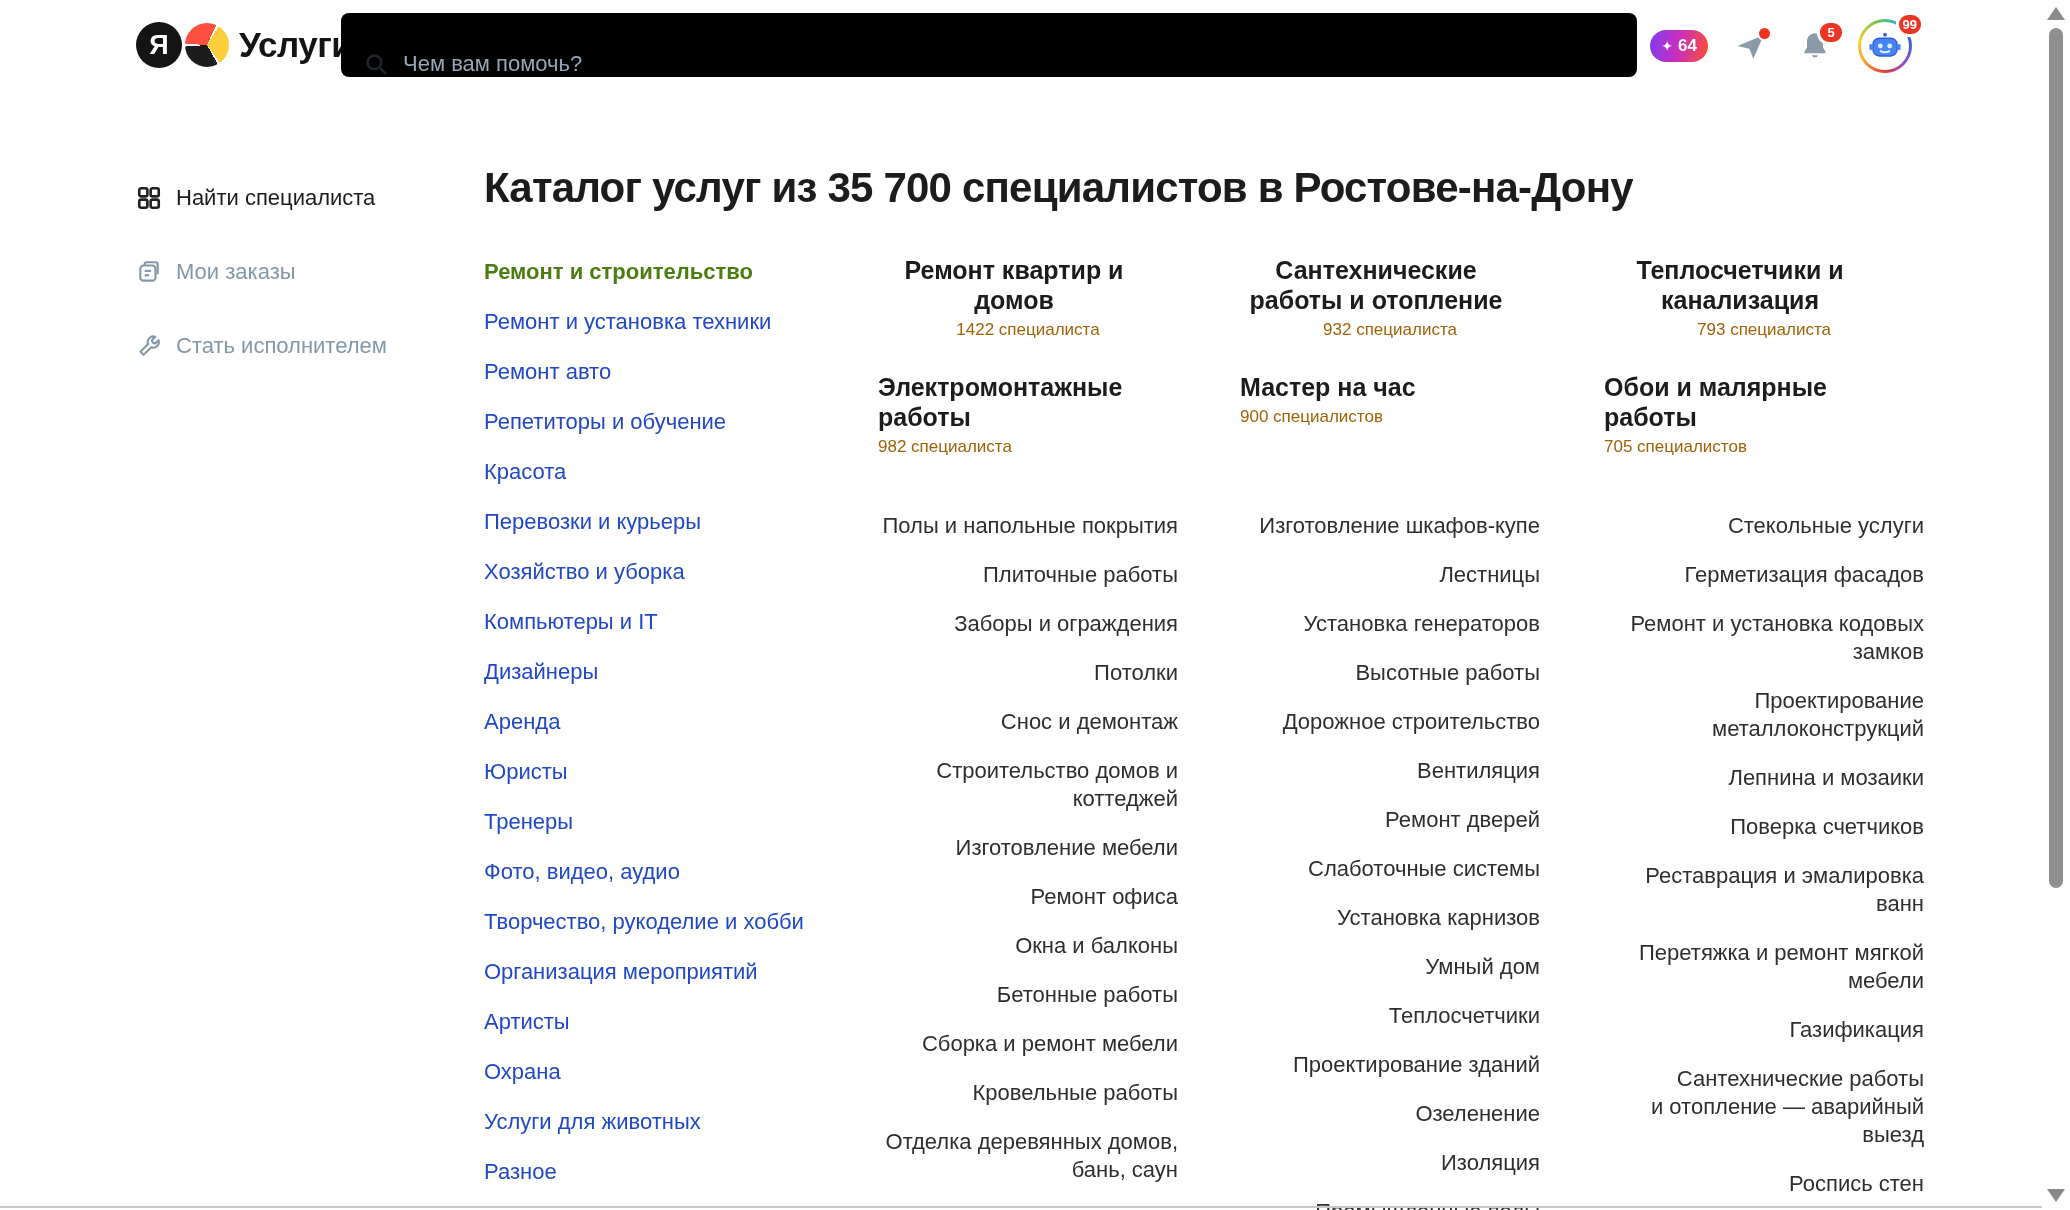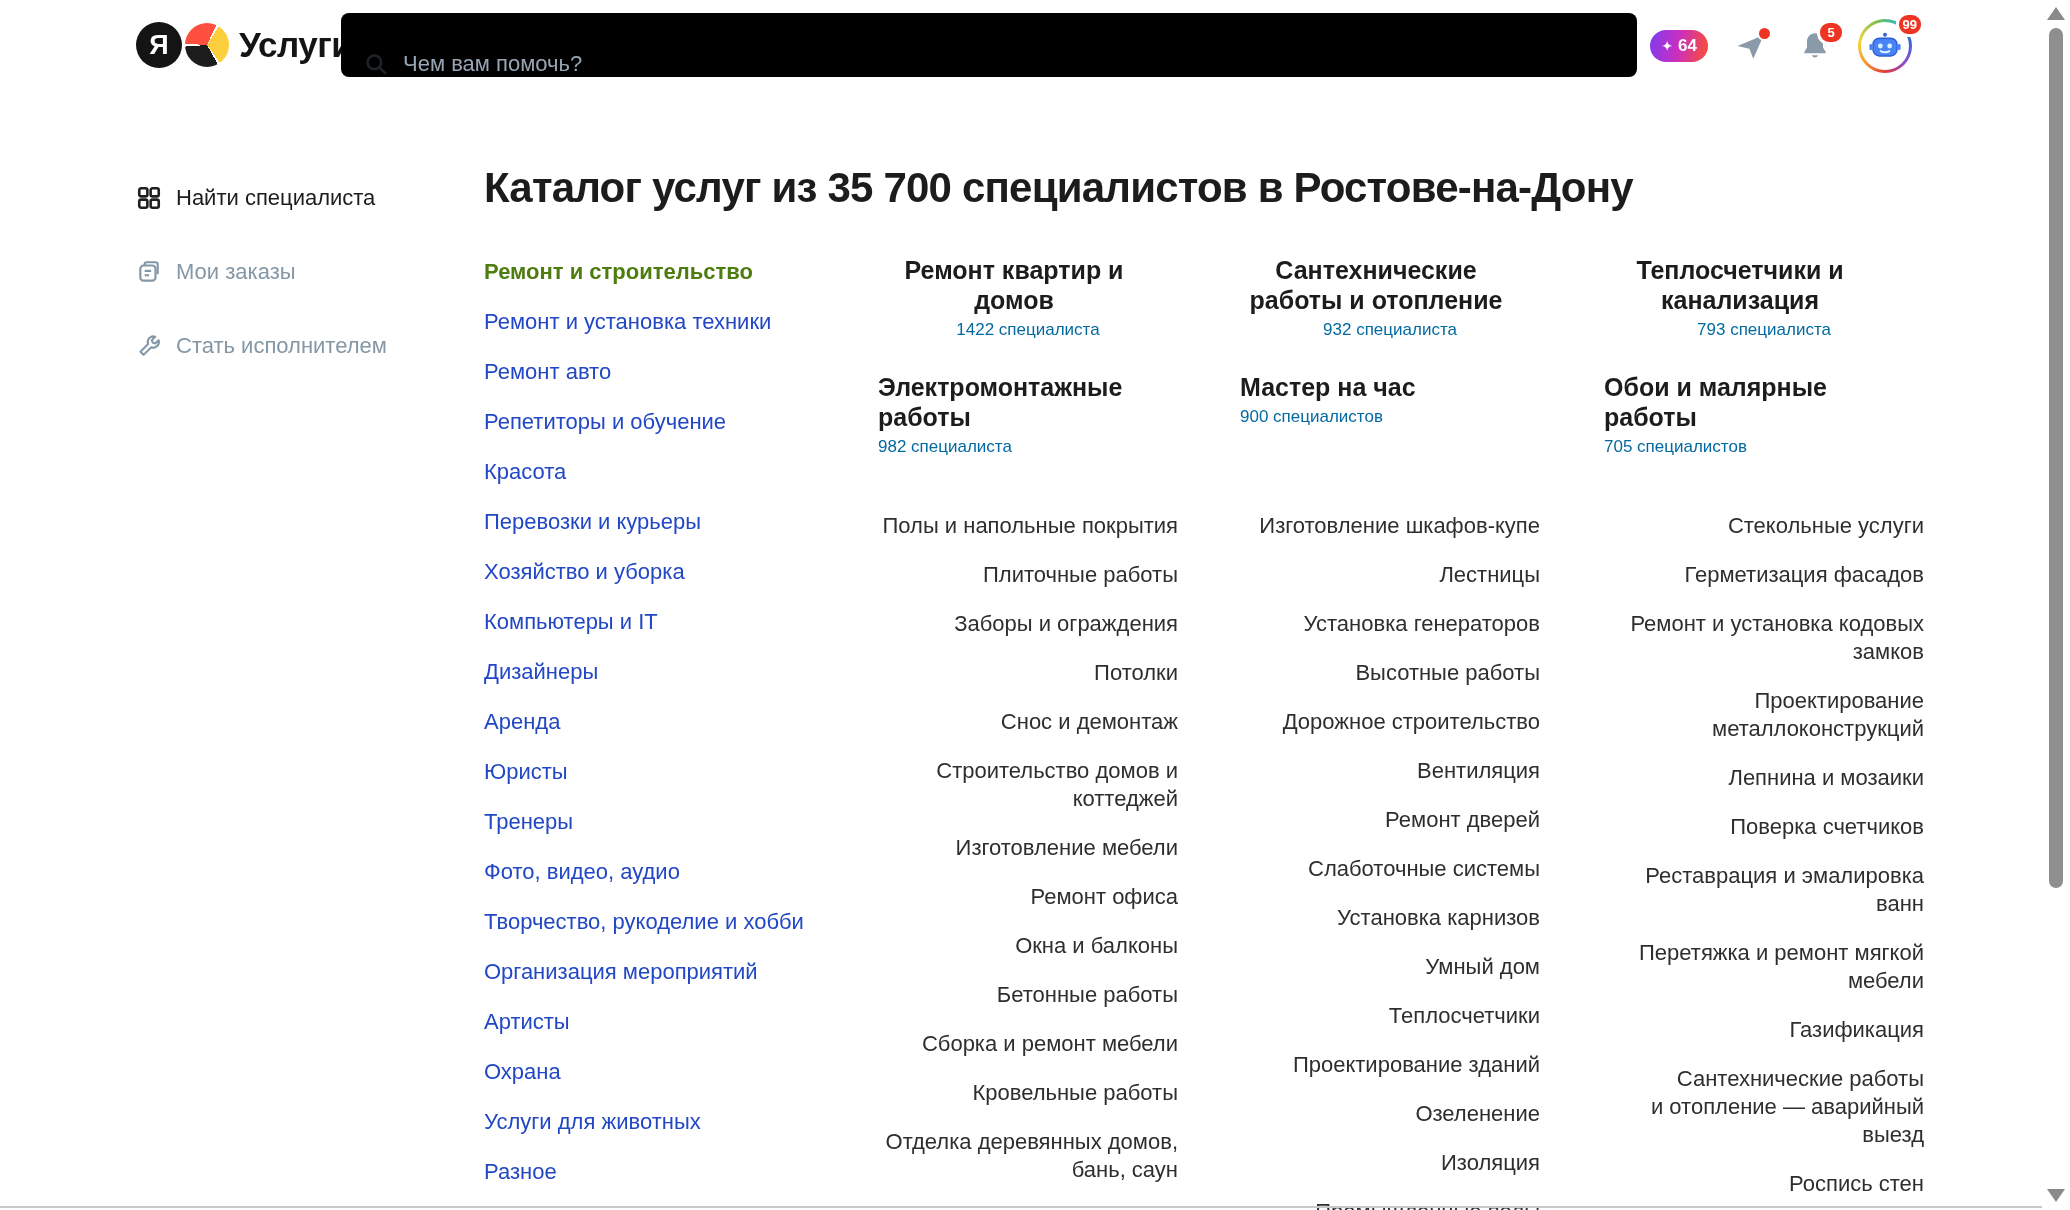--- a/index.html
+++ b/index.html
@@ -50,21 +50,21 @@
   .cat.active{color:#4d7c0f;font-weight:700;cursor:default;}
   .col{position:absolute;top:255px;}
   .col1{left:878px;width:300px;}
   .col2{left:1240px;width:300px;}
   .col3{left:1604px;width:320px;}
   .sec{overflow:hidden;}
   .sec:nth-of-type(1){height:117px;text-align:center;}
   .sec:nth-of-type(2){height:140px;}
   .sec-title{margin:0;font-size:25px;line-height:30px;font-weight:700;color:#1c1c1c;
     white-space:pre-line;max-width:272px;cursor:pointer;}
-  .sec-count{margin-top:5px;font-size:17px;color:#0369a1;cursor:pointer;}
+  .sec-count{margin-top:5px;font-size:17px;color:#a16207;cursor:pointer;}
   .links{list-style:none;margin:0;padding:0;}
   .links li{margin:0 0 21px 0;text-align:right;}
   .links a{font-size:22px;line-height:28px;color:#2e2e31;text-decoration:none;
     white-space:pre-line;display:block;cursor:pointer;}
   
   .bottom-line{position:absolute;left:0;top:1206px;width:2042px;height:2px;background:#c9c9c9;}
   .scrollbar{position:absolute;right:3px;top:0;width:22px;height:1210px;}
   .sb-up{position:absolute;left:2px;top:7px;width:0;height:0;
     border-left:9px solid transparent;border-right:9px solid transparent;border-bottom:13px solid #8a8a8a;cursor:pointer;}
   .sb-thumb{position:absolute;left:4px;top:28px;width:14px;height:860px;border-radius:8px;background:#8f8f8f;cursor:grab;}

